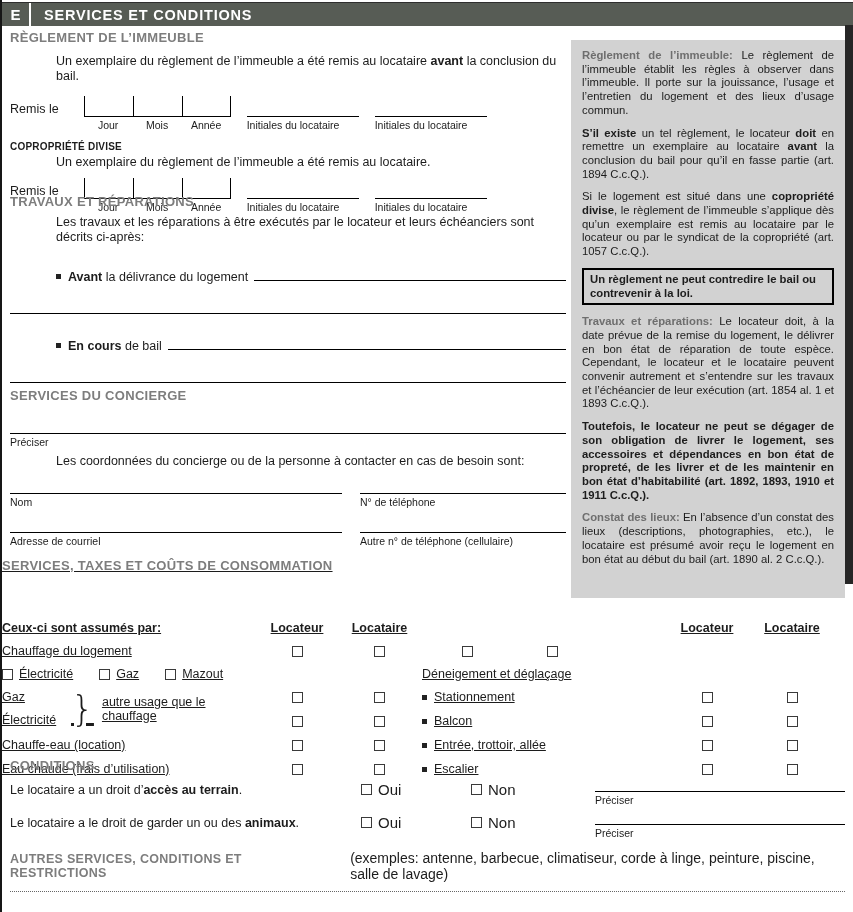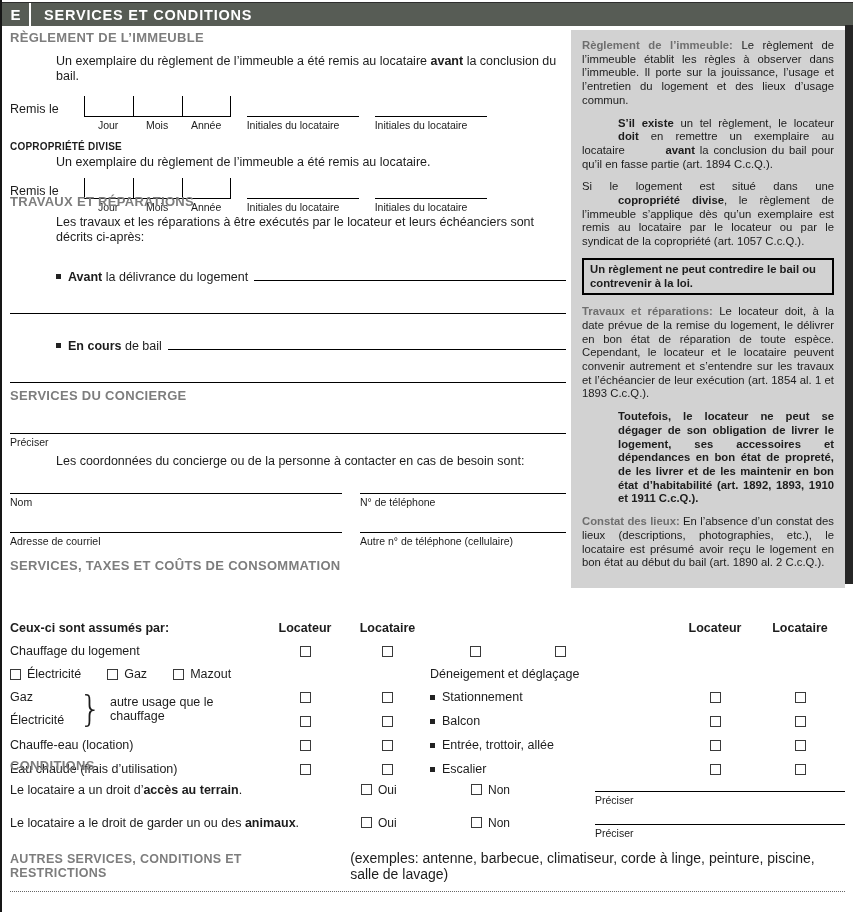--- a/index.html
+++ b/index.html
@@ -50,21 +50,21 @@
   .full-line{border-bottom:1.3px solid #000;margin-top:28px;height:0;}
 
   .sec-concierge{position:absolute;left:10px;top:388px;width:556px;}
   .field{border-top:1.3px solid #000;padding-top:2px;}
   .preciser-field{margin-top:30px;}
   .sec-concierge .intro{margin-top:6px;}
   .field-row{display:flex;margin-top:24px;}
   .field-nom{width:332px;}
   .field-tel{flex:1;margin-left:18px;}
 
-  .sec-services{position:absolute;left:10px;top:558px;width:835px;}
+  .sec-services{position:absolute;left:2px;top:558px;width:835px;text-decoration:underline;}
   .svc-wrap{display:flex;margin-top:8px;}
   .svc-left{width:420px;}
   .svc-right{width:415px;}
   .svc-row{display:flex;align-items:center;height:24px;font-size:12.5px;}
   .svc-row.hdr{height:22px;font-weight:bold;margin-top:36px;}
   .svc-row.opt{height:22px;}
   .svc-label{width:255px;}
   .svc-rlabel{width:240px;display:flex;align-items:center;}
   .c1{width:80px;text-align:center;}
   .c2{width:85px;text-align:center;}
@@ -80,37 +80,37 @@
   .brace-checks{display:flex;flex-direction:column;}
   .brace-checks .svc-row{height:24px;}
 
   .sec-conditions{position:absolute;left:10px;top:758px;width:835px;}
   .cond-row{display:flex;align-items:center;height:33px;gap:48px;}
   .cond-label{width:303px;font-size:12.5px;}
   .cond-choice{display:flex;align-items:center;}
   .cond-oui{width:62px;}
   .cond-non{width:76px;}
   .cond-choice .cb{margin-right:6px;}
-  .cond-choice span{font-size:12px;}
+  .cond-choice span{font-size:15px;}
   .cond-preciser{flex:1;transform:translateY(9px);}
   .cond-preciser .p-line{border-bottom:1.3px solid #000;height:0;}
   .cond-preciser .small-lab{display:block;padding-top:2px;}
 
   .sec-autres{position:absolute;left:10px;top:850px;width:835px;}
   .autres-head{display:flex;align-items:baseline;gap:44px;}
   .autres-head .sec-h{font-size:12.5px;}
   .autres-ex{font-size:14px;margin-left:6px;}
   .dotted-line{border-bottom:1px dotted #666;margin-top:9px;height:0;}
   .solid-line{border-bottom:2px solid #111;margin-top:25px;height:0;}
 
   
-  .sidebar{position:absolute;left:571px;top:30px;width:274px;height:558px;background:#d2d2d2;box-sizing:border-box;padding:9px 11px;}
+  .sidebar{position:absolute;left:571px;top:40px;width:274px;height:558px;background:#d2d2d2;box-sizing:border-box;padding:9px 11px;}
   .sb-p{font-size:11.3px;line-height:13.7px;text-align:justify;margin:0 0 9px 0;}
   .sb-title{font-weight:bold;color:#6e6e6e;}
-  .sb-bold{font-weight:bold;margin-left:36px;}
+  .sb-bold{font-weight:bold;}
   .sb-box{border:2px solid #000;padding:3px 6px;font-weight:bold;font-size:11.3px;line-height:13.7px;margin:2px 0 10px 0;}
 </style>
 </head>
 <body>
 
 <div class="page">
   <div class="edge-left"></div>
 
   <div class="header">
     <div class="header-letter">E</div>

